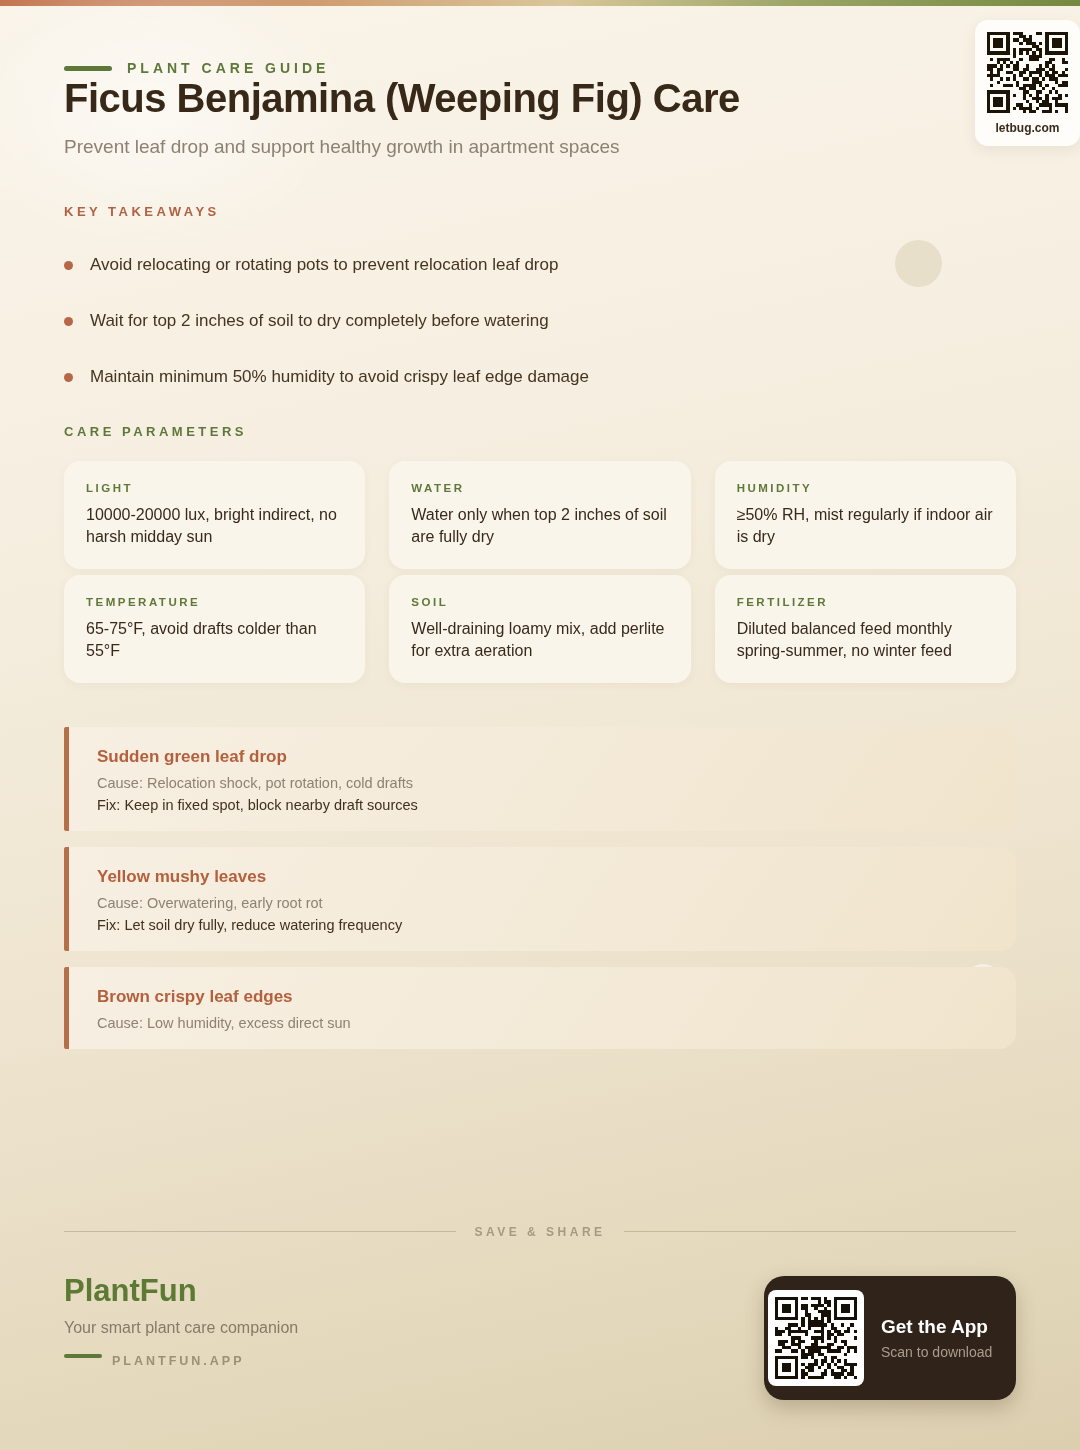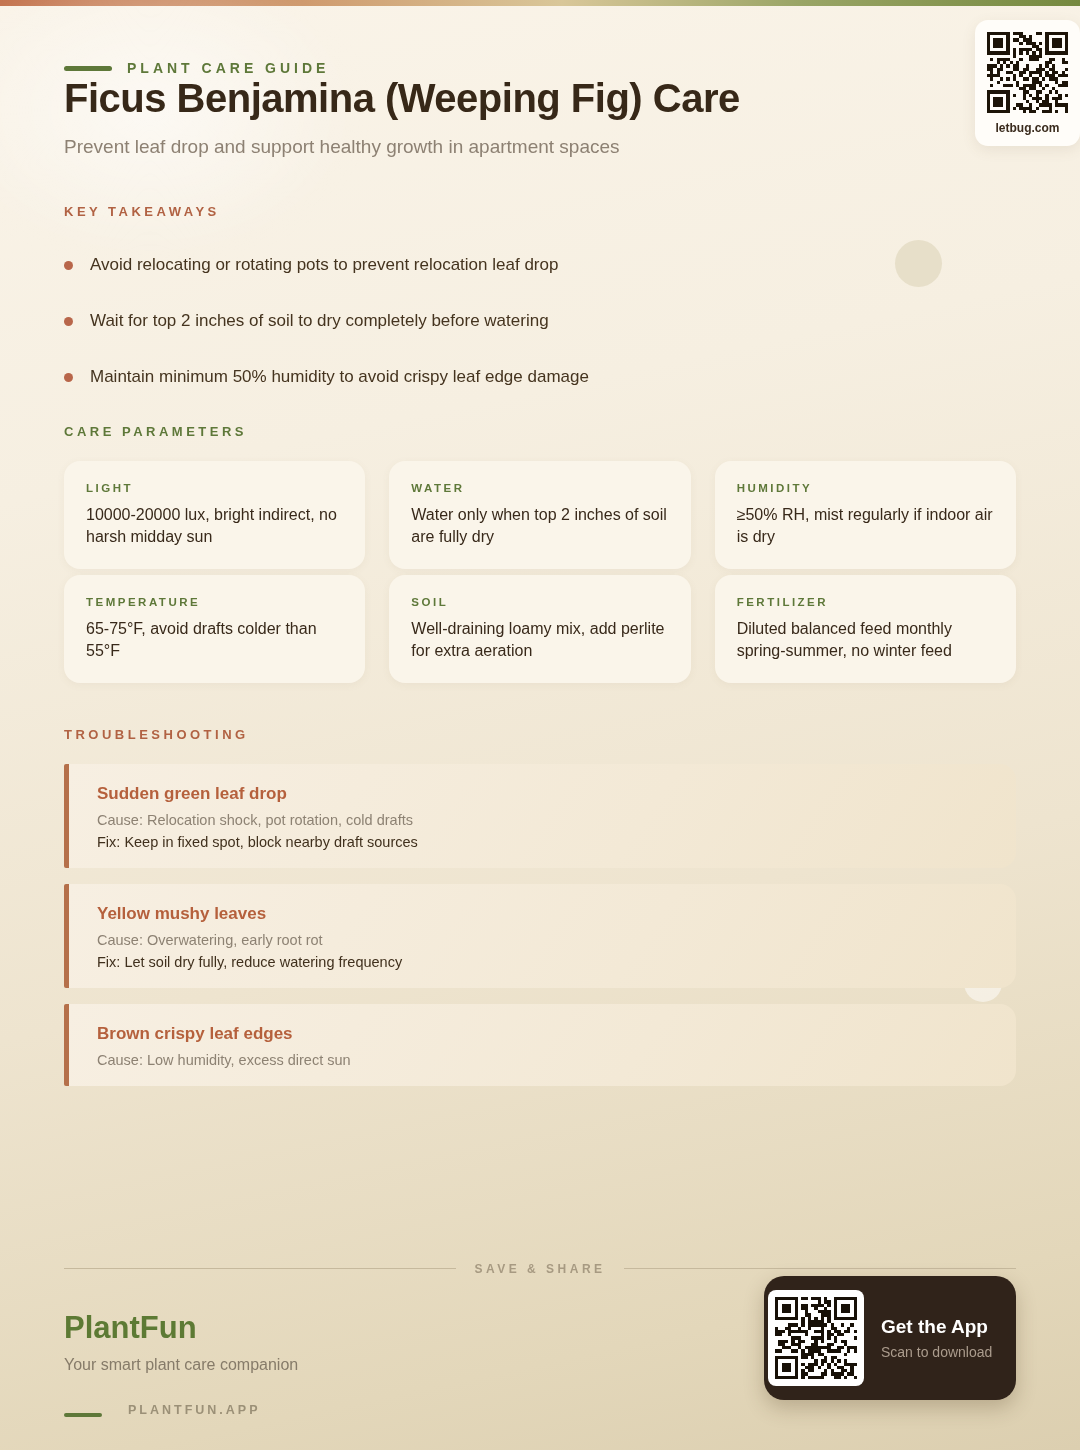--- a/index.html
+++ b/index.html
@@ -77,21 +77,21 @@
   .trouble-fix { margin-top:6px; font-size:14.5px; color:#40301d; }
 
   
   .divider { margin-top:176px; display:flex; align-items:center; gap:18px; }
   .divider-line { flex:1; height:1px; background:#c6b99d; }
   .divider-label { font-size:12px; font-weight:bold; letter-spacing:3.5px; color:#a79a82; white-space:nowrap; }
 
   .brand-block { margin-top:34px; }
   .brand-name { font-size:31px; font-weight:bold; color:#5d7a34; }
   .brand-tagline { margin-top:10px; font-size:16px; color:#867b69; }
-  .brand-site-row { margin-top:29px; display:flex; align-items:flex-end; gap:26px; }
+  .brand-site-row { margin-top:17px; display:flex; align-items:flex-start; gap:10px; }
   .brand-site-dash { width:38px; height:4px; border-radius:2px; background:#5e7839; }
   .brand-site { font-size:12.5px; font-weight:bold; letter-spacing:3px; color:#9b9077; }
 
   .app-card {
     position:absolute; right:64px; bottom:50px; width:252px; height:124px;
     background:#30231a; border-radius:20px; display:flex; align-items:center; gap:17px;
     padding:4px; box-shadow:0 8px 20px rgba(70,50,25,0.25);
   }
   .app-card .qr-tile { flex:0 0 auto; width:96px; height:96px; background:#ffffff; border-radius:8px; padding:7px; }
   .app-card .qr { width:82px; height:82px; color:#171007; }
@@ -470,21 +470,20 @@
           <div class="care-card-text">Well-draining loamy mix, add perlite for extra aeration</div>
         </div>
         <div class="care-card">
           <div class="care-card-label">FERTILIZER</div>
           <div class="care-card-text">Diluted balanced feed monthly spring-summer, no winter feed</div>
         </div>
       </div>
     </div>
 
     <div class="trouble">
-      <div class="section-heading heading-rust">TROUBLESHOOTING</div>
       <div class="trouble-cards">
         <div class="trouble-card">
           <div class="trouble-title">Sudden green leaf drop</div>
           <div class="trouble-cause">Cause: Relocation shock, pot rotation, cold drafts</div>
           <div class="trouble-fix">Fix: Keep in fixed spot, block nearby draft sources</div>
         </div>
         <div class="trouble-card">
           <div class="trouble-title">Yellow mushy leaves</div>
           <div class="trouble-cause">Cause: Overwatering, early root rot</div>
           <div class="trouble-fix">Fix: Let soil dry fully, reduce watering frequency</div>

